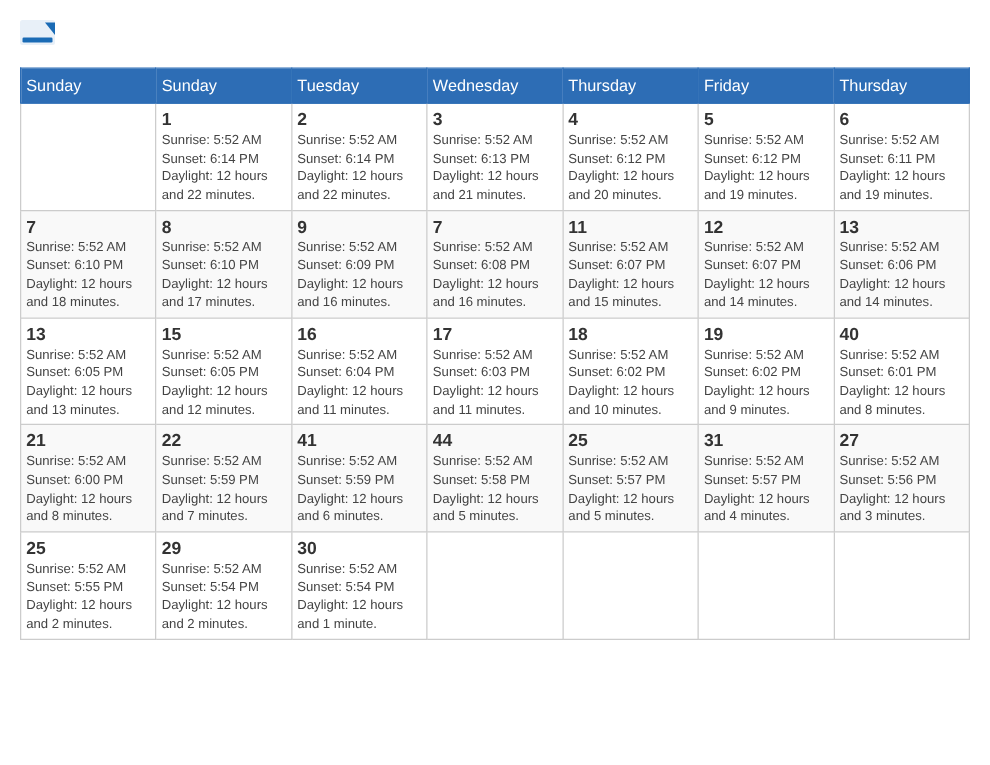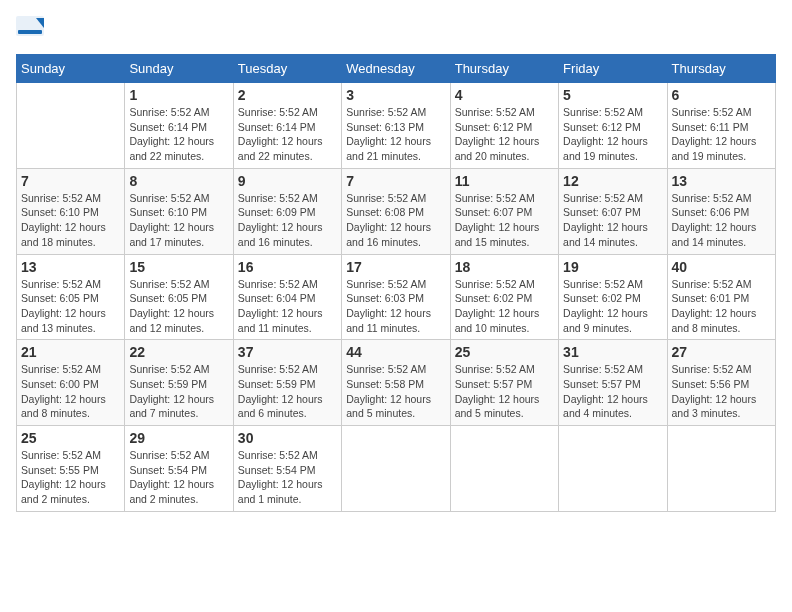--- a/index.html
+++ b/index.html
@@ -275,21 +275,21 @@
 and 8 minutes.</div>
         </td>
         <td>
           <div class="day-number">22</div>
           <div class="day-info" style="white-space: pre-line;">Sunrise: 5:52 AM
 Sunset: 5:59 PM
 Daylight: 12 hours
 and 7 minutes.</div>
         </td>
         <td>
-          <div class="day-number">37</div>
+          <div class="day-number">41</div>
           <div class="day-info" style="white-space: pre-line;">Sunrise: 5:52 AM
 Sunset: 5:59 PM
 Daylight: 12 hours
 and 6 minutes.</div>
         </td>
         <td>
           <div class="day-number">44</div>
           <div class="day-info" style="white-space: pre-line;">Sunrise: 5:52 AM
 Sunset: 5:58 PM
 Daylight: 12 hours

